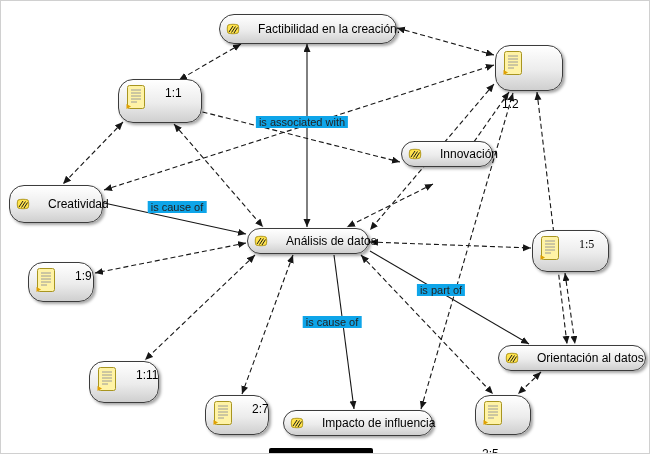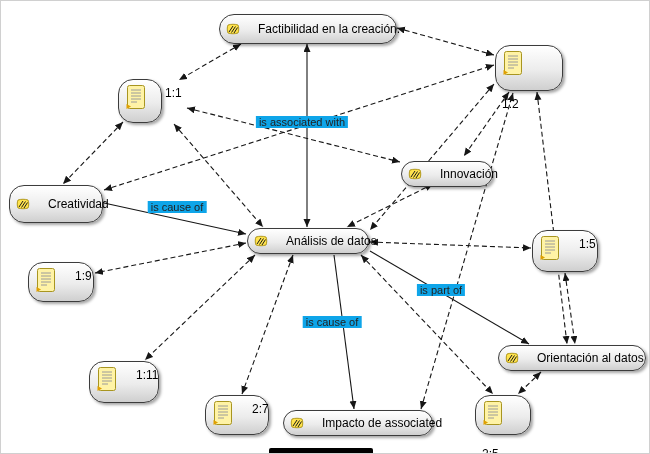--- a/index.html
+++ b/index.html
@@ -76,41 +76,41 @@
   <div class="bottom-bar" style="left: 268px; top: 447px; width: 104px; height: 7px;"></div>
 <div class="node code" style="left: 218px; top: 13px; width: 178px; height: 30px;">
       <span class="icon">
         <svg width="14" height="12" viewBox="0 0 14 12">
           <path d="M2 2 C1 4,1 8,2 10 C5 11,9 11,12 10 C13 8,13 4,12 2 C9 1,5 1,2 2 Z" fill="#ffe34d" stroke="#a08500" stroke-width="0.8"></path>
           <path d="M3 9 L7 3 M5.5 9.5 L9.5 3.5 M8 10 L11.5 4.5" stroke="#1a1a1a" stroke-width="1" fill="none"></path>
         </svg>
       </span>
       <span class="nlabel">Factibilidad en la creación.</span>
     </div>
-    <div class="node quote" style="left: 117px; top: 78px; width: 44px; height: 44px;">
+    <div class="node quote" style="left: 117px; top: 78px; width: 84px; height: 44px;">
       <span class="icon">
         <svg width="22" height="27" viewBox="0 0 22 27">
           <rect x="2.5" y="1.5" width="17" height="23" rx="2" fill="#fff3a6" stroke="#a89520" stroke-width="1"></rect>
           <path d="M6 6 h10 M6 9 h10 M6 12 h10 M6 15 h10 M6 18 h6" stroke="#9a9a9a" stroke-width="1"></path>
           <path d="M1.5 20 l4.5 2.5 -4.5 2.5 z" fill="#e0a000"></path>
         </svg>
       </span>
       <span class="nlabel">1:1</span>
     </div>
     <div class="node quote" style="left: 494px; top: 44px; width: 68px; height: 46px; flex-direction: column;">
       <span class="icon">
         <svg width="22" height="27" viewBox="0 0 22 27">
           <rect x="2.5" y="1.5" width="17" height="23" rx="2" fill="#fff3a6" stroke="#a89520" stroke-width="1"></rect>
           <path d="M6 6 h10 M6 9 h10 M6 12 h10 M6 15 h10 M6 18 h6" stroke="#9a9a9a" stroke-width="1"></path>
           <path d="M1.5 20 l4.5 2.5 -4.5 2.5 z" fill="#e0a000"></path>
         </svg>
       </span>
       <span class="nlabel">1:2</span>
     </div>
-    <div class="node code" style="left: 400px; top: 160px; width: 92px; height: 26px;">
+    <div class="node code" style="left: 400px; top: 140px; width: 92px; height: 26px;">
       <span class="icon">
         <svg width="14" height="12" viewBox="0 0 14 12">
           <path d="M2 2 C1 4,1 8,2 10 C5 11,9 11,12 10 C13 8,13 4,12 2 C9 1,5 1,2 2 Z" fill="#ffe34d" stroke="#a08500" stroke-width="0.8"></path>
           <path d="M3 9 L7 3 M5.5 9.5 L9.5 3.5 M8 10 L11.5 4.5" stroke="#1a1a1a" stroke-width="1" fill="none"></path>
         </svg>
       </span>
       <span class="nlabel">Innovación</span>
     </div>
     <div class="node code" style="left: 8px; top: 184px; width: 94px; height: 38px;">
       <span class="icon">
@@ -123,21 +123,21 @@
     </div>
     <div class="node code" style="left: 246px; top: 227px; width: 122px; height: 26px;">
       <span class="icon">
         <svg width="14" height="12" viewBox="0 0 14 12">
           <path d="M2 2 C1 4,1 8,2 10 C5 11,9 11,12 10 C13 8,13 4,12 2 C9 1,5 1,2 2 Z" fill="#ffe34d" stroke="#a08500" stroke-width="0.8"></path>
           <path d="M3 9 L7 3 M5.5 9.5 L9.5 3.5 M8 10 L11.5 4.5" stroke="#1a1a1a" stroke-width="1" fill="none"></path>
         </svg>
       </span>
       <span class="nlabel">Análisis de datos</span>
     </div>
-    <div class="node quote" style="left: 531px; top: 229px; width: 66px; height: 42px;">
+    <div class="node quote" style="left: 531px; top: 229px; width: 77px; height: 42px; font-family: Liberation Serif, serif;">
       <span class="icon">
         <svg width="22" height="27" viewBox="0 0 22 27">
           <rect x="2.5" y="1.5" width="17" height="23" rx="2" fill="#fff3a6" stroke="#a89520" stroke-width="1"></rect>
           <path d="M6 6 h10 M6 9 h10 M6 12 h10 M6 15 h10 M6 18 h6" stroke="#9a9a9a" stroke-width="1"></path>
           <path d="M1.5 20 l4.5 2.5 -4.5 2.5 z" fill="#e0a000"></path>
         </svg>
       </span>
       <span class="nlabel">1:5</span>
     </div>
     <div class="node quote" style="left: 27px; top: 261px; width: 66px; height: 40px; text-align: center;">
@@ -170,21 +170,21 @@
       </span>
       <span class="nlabel">2:7</span>
     </div>
     <div class="node code" style="left: 282px; top: 409px; width: 150px; height: 26px;">
       <span class="icon">
         <svg width="14" height="12" viewBox="0 0 14 12">
           <path d="M2 2 C1 4,1 8,2 10 C5 11,9 11,12 10 C13 8,13 4,12 2 C9 1,5 1,2 2 Z" fill="#ffe34d" stroke="#a08500" stroke-width="0.8"></path>
           <path d="M3 9 L7 3 M5.5 9.5 L9.5 3.5 M8 10 L11.5 4.5" stroke="#1a1a1a" stroke-width="1" fill="none"></path>
         </svg>
       </span>
-      <span class="nlabel">Impacto de associated</span>
+      <span class="nlabel">Impacto de influencia</span>
     </div>
     <div class="node quote" style="left: 474px; top: 394px; width: 56px; height: 40px; flex-direction: column;">
       <span class="icon">
         <svg width="22" height="27" viewBox="0 0 22 27">
           <rect x="2.5" y="1.5" width="17" height="23" rx="2" fill="#fff3a6" stroke="#a89520" stroke-width="1"></rect>
           <path d="M6 6 h10 M6 9 h10 M6 12 h10 M6 15 h10 M6 18 h6" stroke="#9a9a9a" stroke-width="1"></path>
           <path d="M1.5 20 l4.5 2.5 -4.5 2.5 z" fill="#e0a000"></path>
         </svg>
       </span>
       <span class="nlabel">2:5</span>

